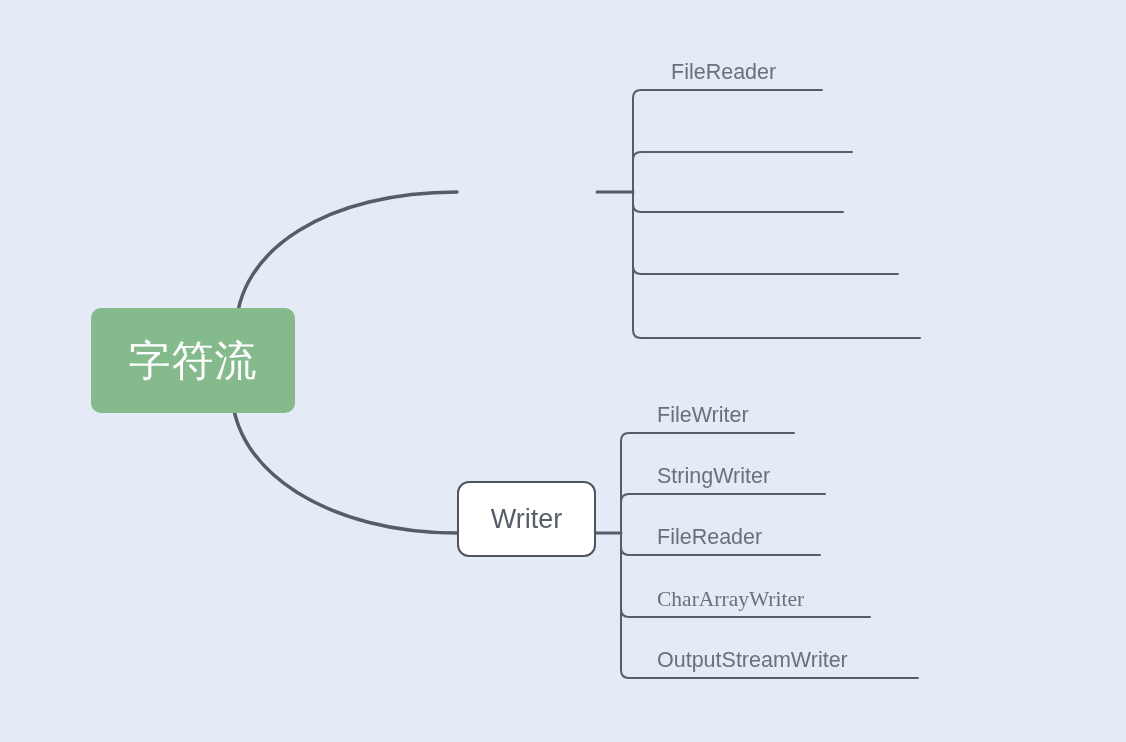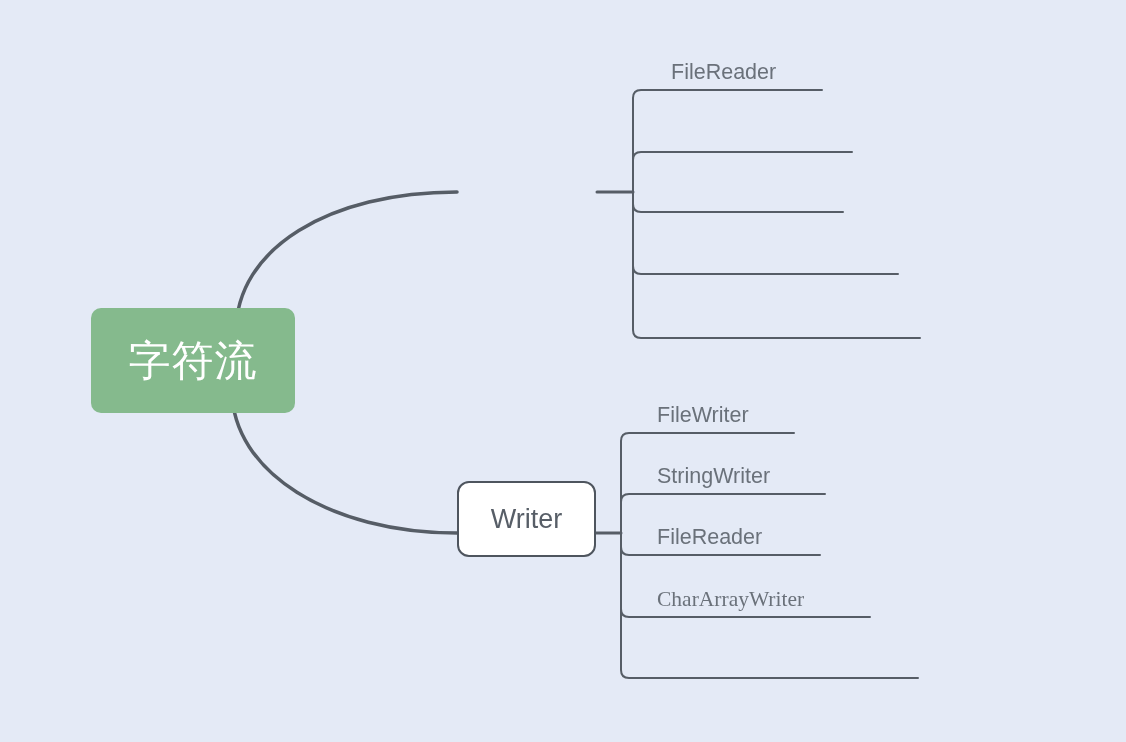--- a/index.html
+++ b/index.html
@@ -97,14 +97,15 @@
   <div class="node branch-node writer-node">
     <span>Writer</span>
   </div>
 
   <div class="child-label" style="left:671px; top:58px;">FileReader</div>
 
   <div class="child-label" style="left:657px; top:401px;">FileWriter</div>
   <div class="child-label" style="left:657px; top:462px;">StringWriter</div>
   <div class="child-label" style="left:657px; top:523px;">FileReader</div>
   <div class="child-label" style="left:657px; top:585px;font-family:Liberation Serif, serif;">CharArrayWriter</div>
+  <div class="child-label" style="left:657px; top:646px;">OutputStreamWriter</div>
 
 </div>
 
 </body></html>

